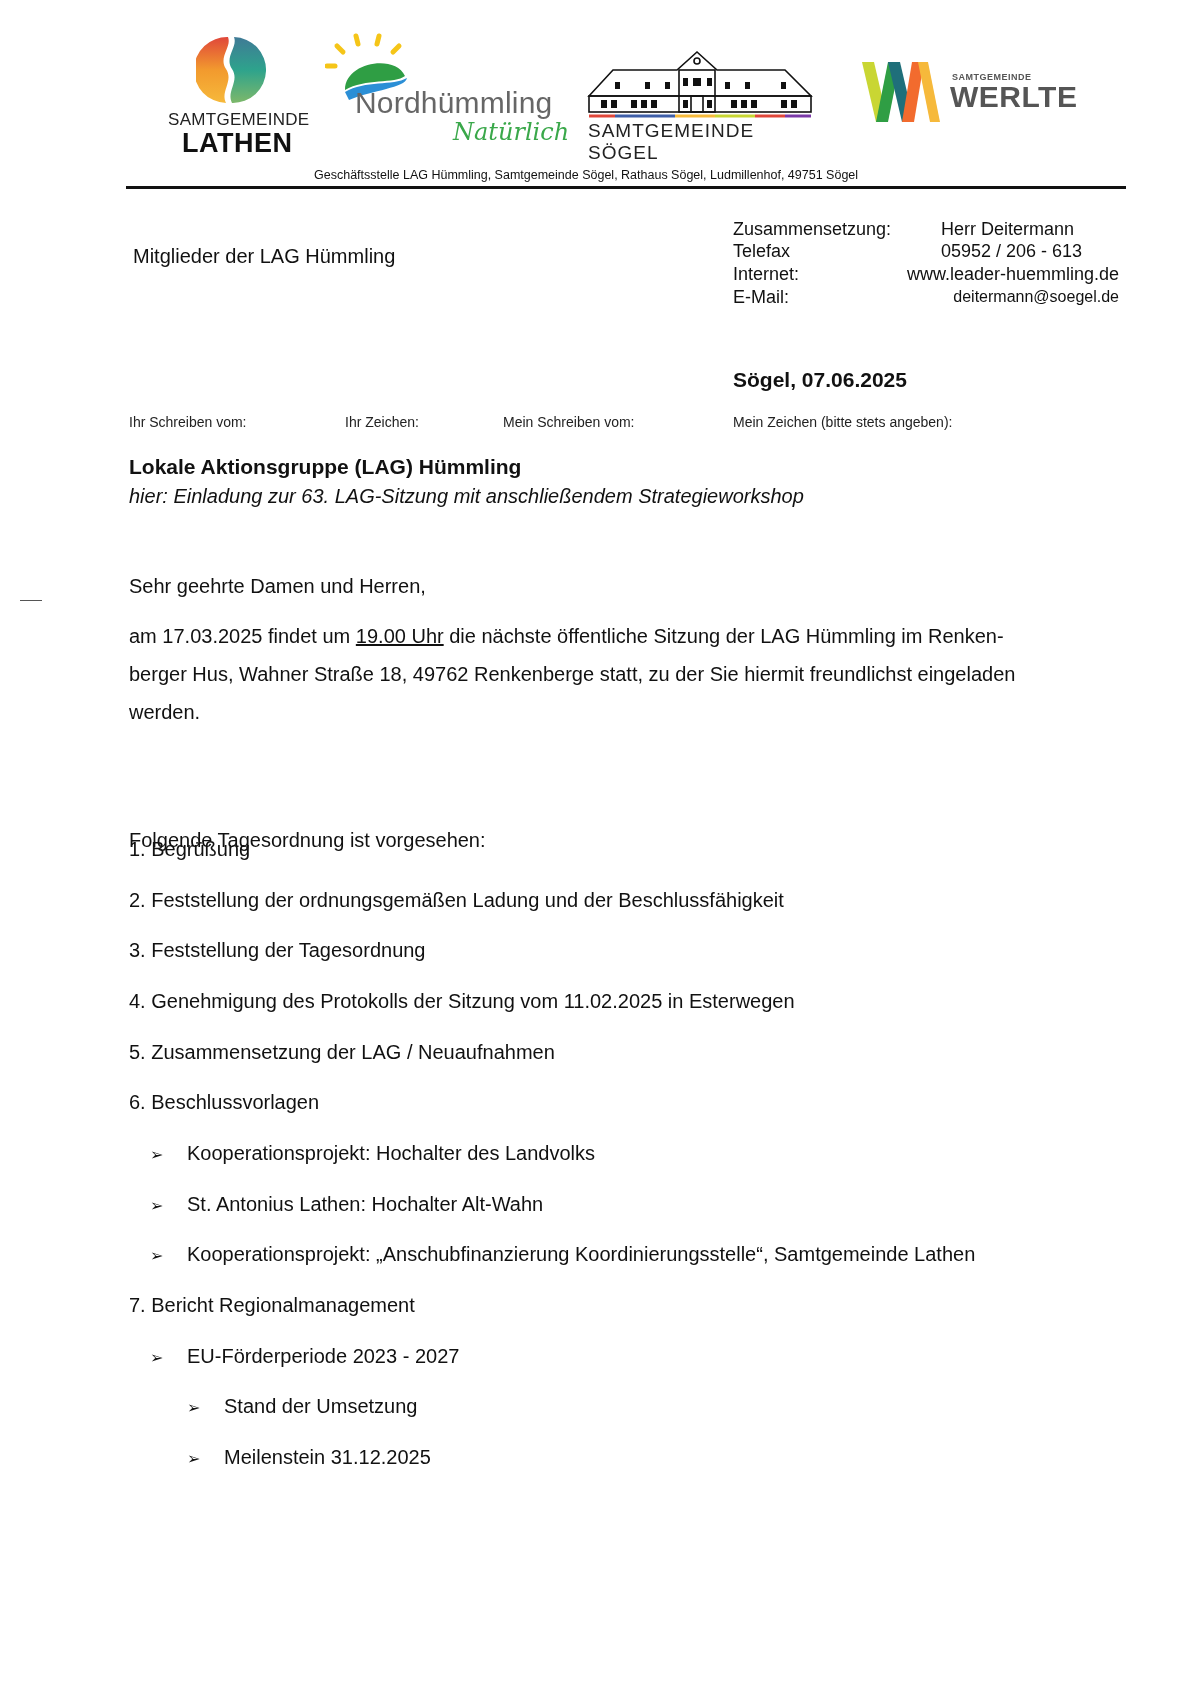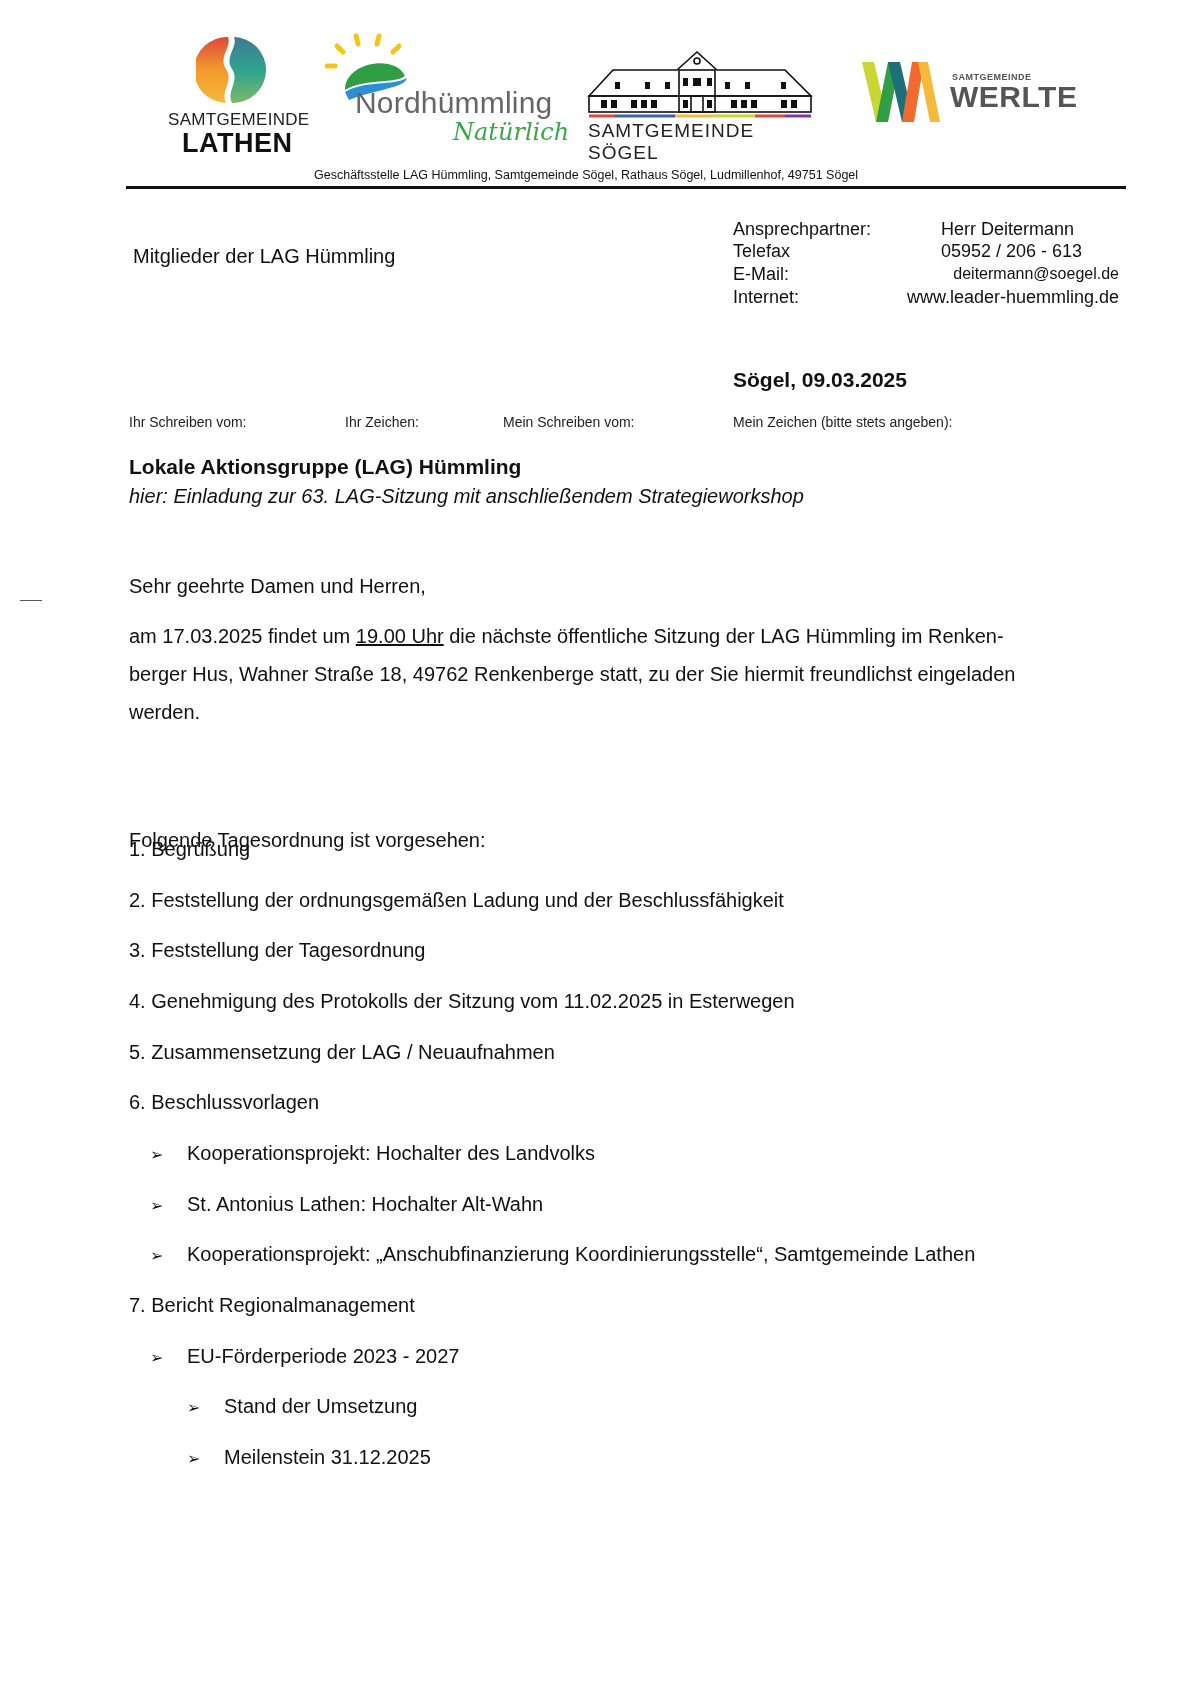--- a/index.html
+++ b/index.html
@@ -129,38 +129,38 @@
   <div class="abs logo-text werlte-big" style="left:90px;top:20px;">WERLTE</div>
 </div>
 
 <div class="abs address-line" style="left:314px;top:168px;">Geschäftsstelle LAG Hümmling, Samtgemeinde Sögel, Rathaus Sögel, Ludmillenhof, 49751 Sögel</div>
 <div class="abs header-rule" style="left:126px;top:186px;width:1000px;"></div>
 
 <div class="abs recipient" style="left:133px;top:245px;">Mitglieder der LAG Hümmling</div>
 
 <div class="abs" style="left:733px;top:218px;width:390px;">
   <div style="position:relative;height:22px;">
-    <span class="abs contact-label" style="left:0;">Ansprechpartner:</span>
+    <span class="abs contact-label" style="left:0;">Zusammensetzung:</span>
     <span class="abs contact-value" style="left:208px;">Herr Deitermann</span>
   </div>
   <div style="position:relative;height:23px;">
     <span class="abs contact-label" style="left:0;">Telefax</span>
     <span class="abs contact-value" style="left:208px;">05952 / 206 - 613</span>
   </div>
   <div style="position:relative;height:23px;">
+    <span class="abs contact-label" style="left:0;">Internet:</span>
+    <span class="abs contact-value" style="right:4px;">www.leader-huemmling.de</span>
+  </div>
+  <div style="position:relative;height:23px;">
     <span class="abs contact-label" style="left:0;">E-Mail:</span>
     <span class="abs contact-value" style="right:4px;font-size:16px;">deitermann@soegel.de</span>
   </div>
-  <div style="position:relative;height:23px;">
-    <span class="abs contact-label" style="left:0;">Internet:</span>
-    <span class="abs contact-value" style="right:4px;">www.leader-huemmling.de</span>
-  </div>
-</div>
-
-<div class="abs date-line" style="left:733px;top:368px;">Sögel, 09.03.2025</div>
+</div>
+
+<div class="abs date-line" style="left:733px;top:368px;">Sögel, 07.06.2025</div>
 
 <div class="abs ref-label" style="left:129px;top:414px;">Ihr Schreiben vom:</div>
 <div class="abs ref-label" style="left:345px;top:414px;">Ihr Zeichen:</div>
 <div class="abs ref-label" style="left:503px;top:414px;">Mein Schreiben vom:</div>
 <div class="abs ref-label" style="left:733px;top:414px;">Mein Zeichen (bitte stets angeben):</div>
 
 <div class="abs subject-title" style="left:129px;top:455px;">Lokale Aktionsgruppe (LAG) Hümmling</div>
 <div class="abs subject-sub" style="left:129px;top:485px;">hier: Einladung zur 63. LAG-Sitzung mit anschließendem Strategieworkshop</div>
 
 <div class="abs margin-mark" style="left:20px;top:600px;"></div>

